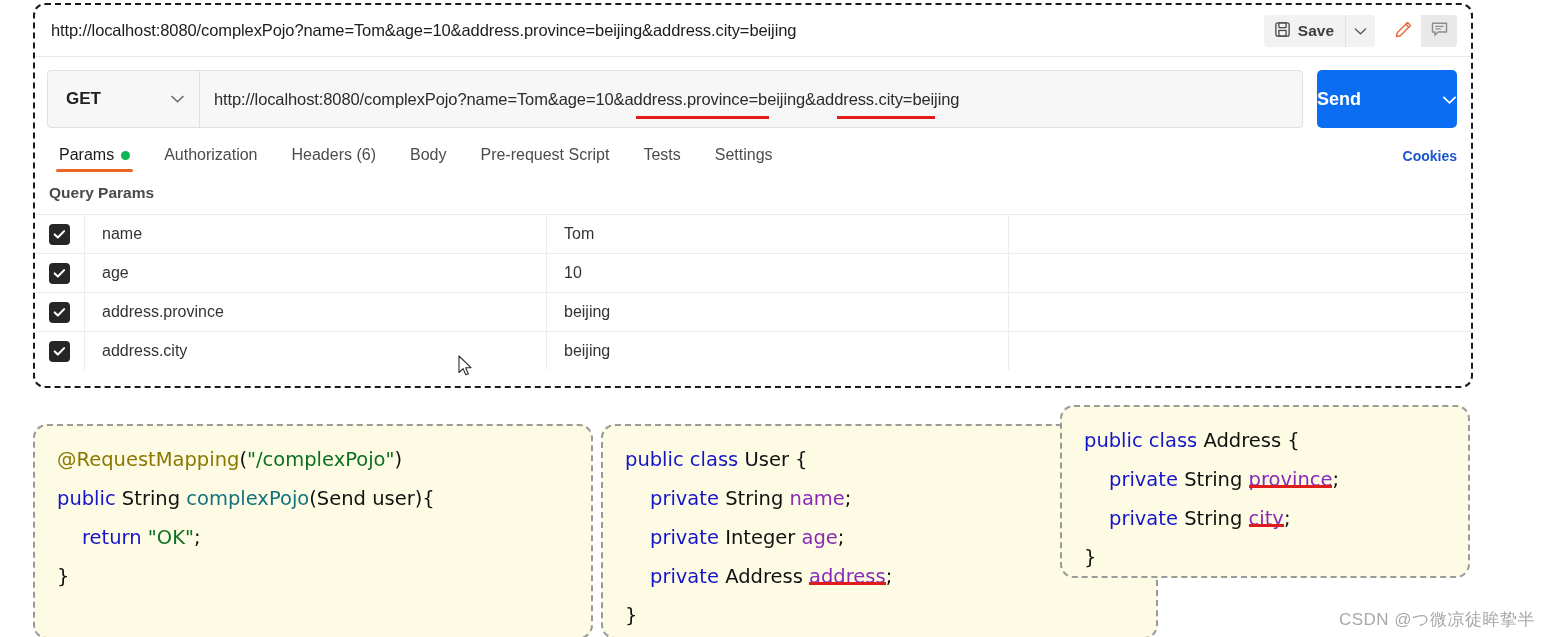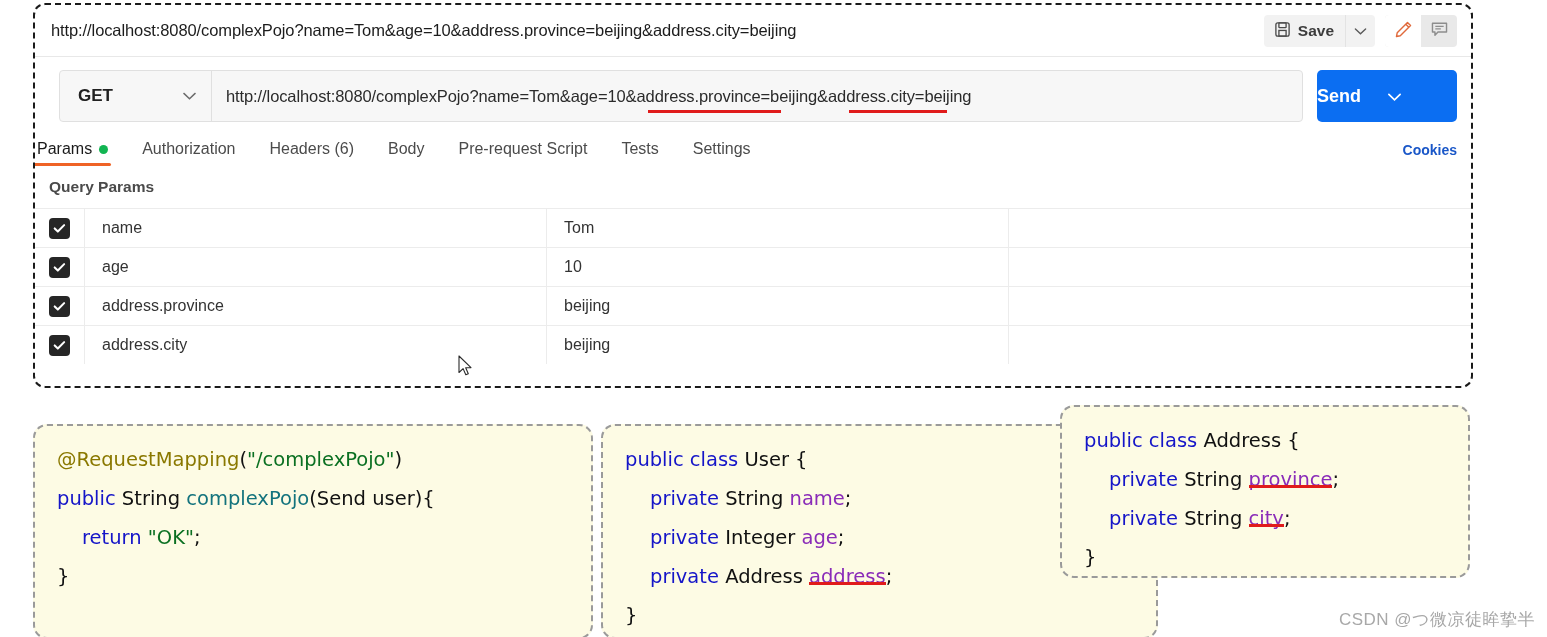--- a/index.html
+++ b/index.html
@@ -71,22 +71,22 @@
   .icon-cell {
     width: 36px; height: 32px;
     display: flex; align-items: center; justify-content: center;
     cursor: pointer;
   }
   .icon-cell.active { background: #ffffff; }
 
   
   .req-row {
     position: relative;
-    margin: 13px 14px 0 24px;
-    height: 52px;
+    margin: 13px 14px 0 12px;
+    height: 58px;
     display: flex; align-items: stretch; border-radius: 10px;
   }
   .method-url {
     flex: 1;
     display: flex; align-items: stretch;
     background: #f7f7f7;
     border: 1px solid #e0e0e0;
     border-radius: 4px;
   }
   .method-sel {
@@ -111,30 +111,30 @@
     height: 3px; background: #e01b1b; bottom: 8px;
   }
   .url-ul.a { left: 436px; width: 133px; }
   .url-ul.b { left: 637px; width: 98px; }
 
   .send-btn {
     margin-left: 14px;
     width: 140px;
     background: #0b6ef2;
     border-radius: 5px;
-    display: flex; align-items: center; justify-content: flex-start;
+    display: flex; align-items: center; justify-content: space-between;
     gap: 26px;
     color: #fff; font-size: 18px; font-weight: 700;
     cursor: pointer;
   }
 
   
   .tabs-row {
     position: relative;
-    margin: 10px 14px 0 2px;
+    margin: 10px 14px 0 24px;
     display: flex; align-items: flex-end;
     height: 34px;
   }
   .tab {
     position: relative;
     display: flex; align-items: center; gap: 7px;
     font-size: 16px; color: #4b4b4b;
     padding: 0 0 8px 0;
     margin-right: 34px;
     cursor: pointer;

